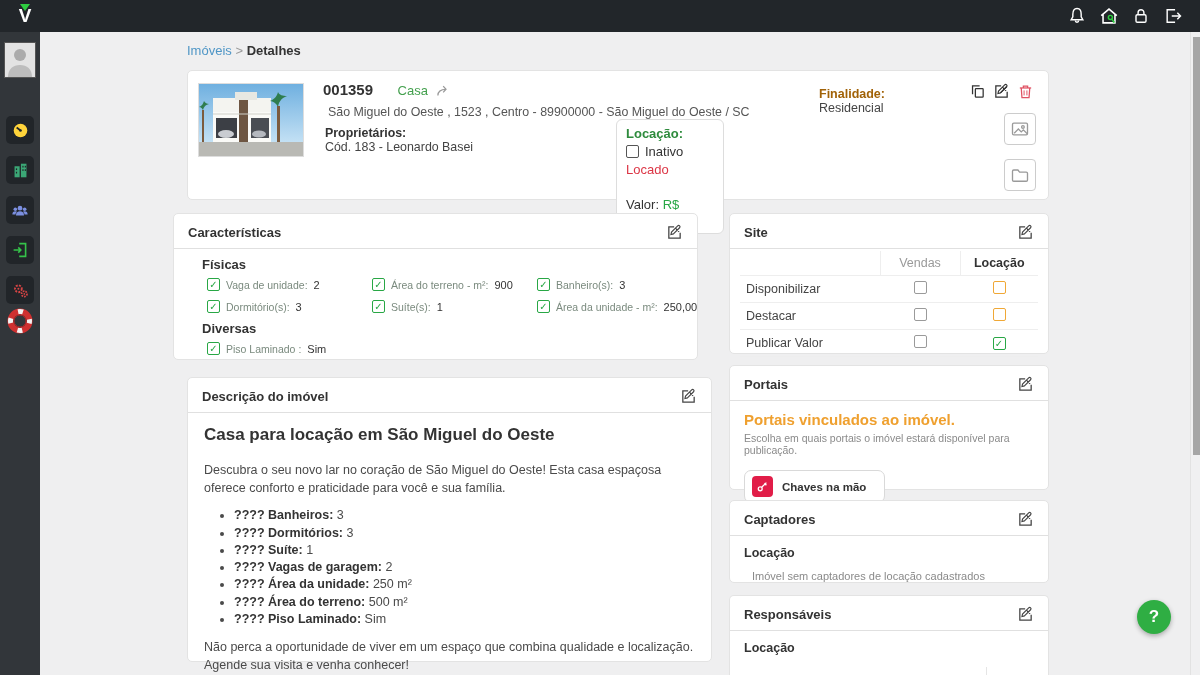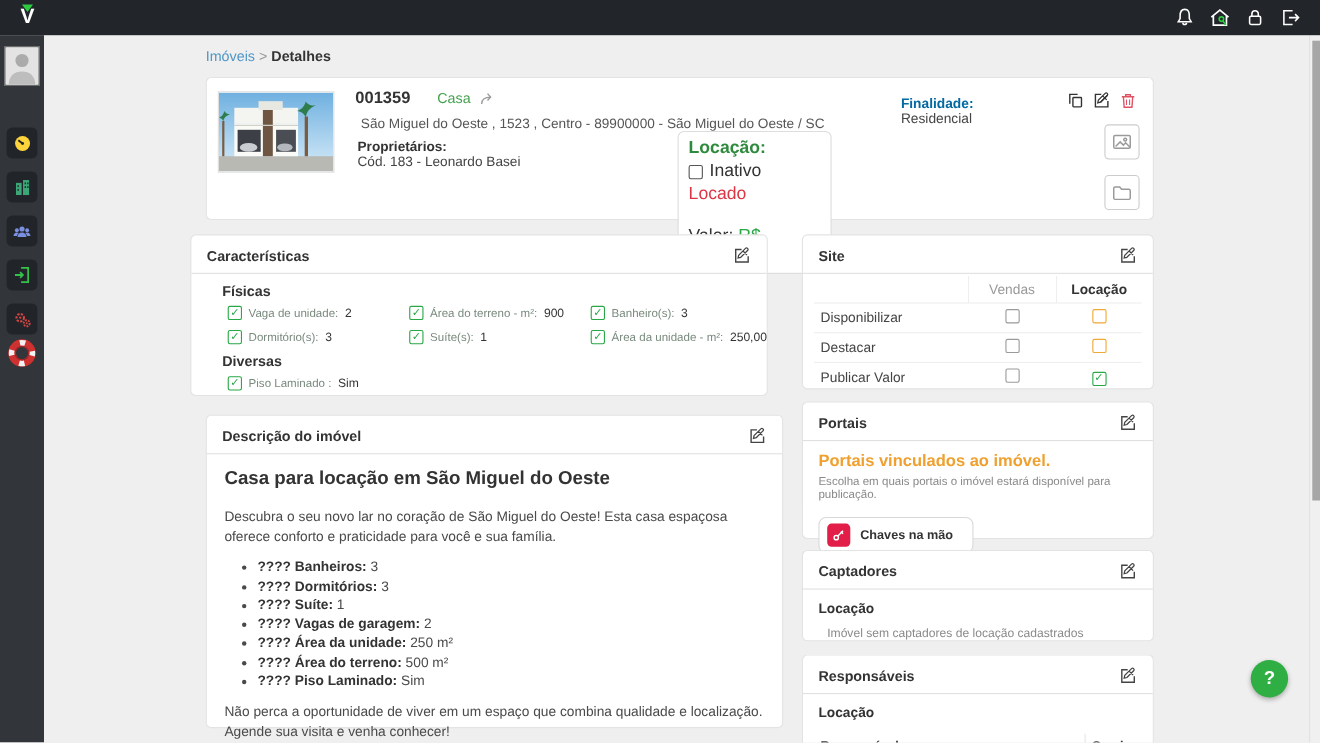--- a/index.html
+++ b/index.html
@@ -33,28 +33,28 @@
 
   
   .photo { position:absolute; left:10px; top:12px; width:106px; height:74px; border:1px solid #ddd; overflow:hidden; cursor:pointer; }
   .hinfo { position:absolute; left:135px; top:10px; }
   .hcode { font-size:15px; font-weight:bold; color:#333; }
   .htype { font-size:13px; color:#44a04e; margin-left:20px; }
   .share { display:inline-block; vertical-align:-2px; margin-left:4px; cursor:pointer; }
   .haddr { font-size:12.4px; color:#555; margin-top:4px; padding-left:5px; }
   .owners { position:absolute; left:137px; top:55px; font-size:12.4px; color:#444; }
   .owners .lbl { font-weight:bold; color:#333; }
-  .rentbox { position:absolute; left:428px; top:48px; width:140px; padding:6px 9px; border:1px solid #ddd; border-radius:6px; font-size:16px; background:#fff; }
+  .rentbox { position:absolute; left:428px; top:48px; width:108px; padding:6px 9px; border:1px solid #ddd; border-radius:6px; font-size:13px; background:#fff; }
   .rentbox .t { color:#2e8b3d; font-weight:bold; }
   .rentbox .row { display:flex; align-items:center; gap:6px; margin-top:3px; color:#333; }
   .rentbox .locado { color:#dc3545; margin-top:3px; }
   .rentbox .valor { margin-top:20px; color:#333; }
   .rentbox .valor b { font-weight:normal; color:#28a745; }
   .finblock { position:absolute; left:631px; top:16px; font-size:12.5px; color:#444; }
-  .finblock .lbl { font-weight:bold; color:#0369a1; }
+  .finblock .lbl { font-weight:bold; color:#a16207; }
   .hactions { position:absolute; right:14px; top:12px; display:flex; gap:7px; }
   .hactions .a { width:17px; height:17px; cursor:pointer; }
   .sqbtn { position:absolute; right:12px; width:32px; height:32px; border:1px solid #ccc; border-radius:4px; background:#fff; display:flex; align-items:center; justify-content:center; cursor:pointer; }
 
   
   .cb { width:13px; height:13px; border-radius:2px; background:#fff; display:inline-flex; align-items:center; justify-content:center; font-size:10px; line-height:1; cursor:pointer; flex:0 0 auto; }
   .cb-green { border:1.5px solid #28a745; color:#28a745; }
   .cb-orange { border:1.5px solid #f0a836; color:#f0a836; }
   .cb-gray { border:1.5px solid #9a9a9a; color:#666; }
   .cb-dark { border:1.5px solid #555; color:#333; }

